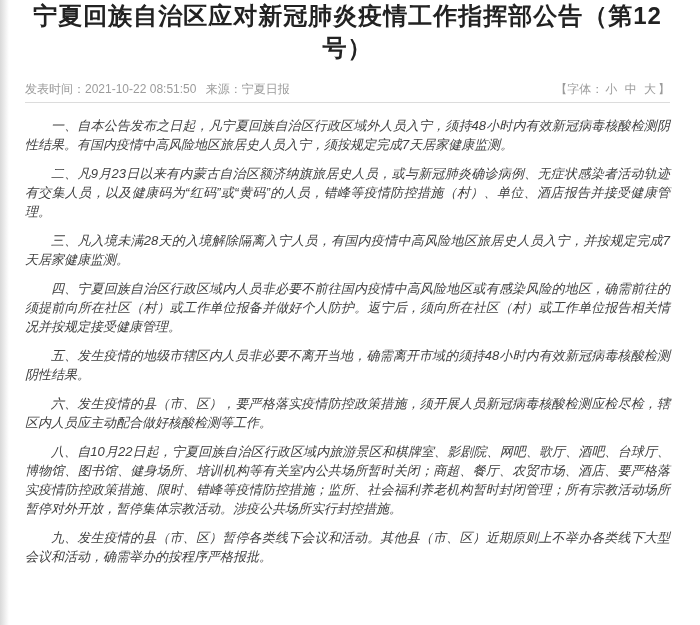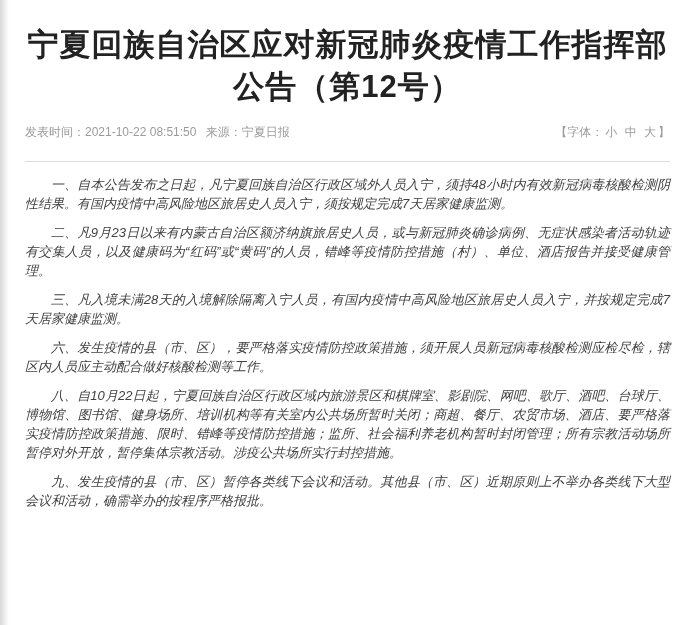--- a/index.html
+++ b/index.html
@@ -19,31 +19,30 @@
   .edge-shade{
     position:absolute;left:0;top:0;width:9px;height:625px;
     background:linear-gradient(to right,#d9d9d9,#f4f4f4 70%,#ffffff);
     z-index:2;
   }
   .page{
     width:700px;height:625px;
     padding:0 30px 0 25px;
   }
   .page-title{
-    margin-top:24px;
     text-align:center;
-    font-size:31px;
+    font-size:24px;
     font-weight:600;
     letter-spacing:1px;
     color:var(--title-color);
     line-height:1.35;
   }
   .meta-row{
     margin-top:16px;
-    padding-bottom:20px;
+    padding-bottom:4px;
     border-bottom:1px solid var(--divider-color);
     display:flex;
     justify-content:space-between;
     align-items:flex-end;
     font-size:12px;
     color:var(--meta-color);
   }
   .meta-left span{color:var(--meta-color);}
   .meta-left .val{margin-right:6px;}
   .font-control{white-space:nowrap;color:var(--meta-color);}
@@ -81,18 +80,20 @@
     </div>
     <div class="font-control">
       <span>【字体：</span><span class="font-option">小</span> <span class="font-option">中</span> <span class="font-option">大</span><span>】</span>
     </div>
   </div>
 
   <div class="article">
       <p>一、自本公告发布之日起，凡宁夏回族自治区行政区域外人员入宁，须持48小时内有效新冠病毒核酸检测阴性结果。有国内疫情中高风险地区旅居史人员入宁，须按规定完成7天居家健康监测。</p>
       <p>二、凡9月23日以来有内蒙古自治区额济纳旗旅居史人员，或与新冠肺炎确诊病例、无症状感染者活动轨迹有交集人员，以及健康码为“红码”或“黄码”的人员，错峰等疫情防控措施（村）、单位、酒店报告并接受健康管理。</p>
       <p>三、凡入境未满28天的入境解除隔离入宁人员，有国内疫情中高风险地区旅居史人员入宁，并按规定完成7天居家健康监测。</p>
+      <p>四、宁夏回族自治区行政区域内人员非必要不前往国内疫情中高风险地区或有感染风险的地区，确需前往的须提前向所在社区（村）或工作单位报备并做好个人防护。返宁后，须向所在社区（村）或工作单位报告相关情况并按规定接受健康管理。</p>
+      <p>五、发生疫情的地级市辖区内人员非必要不离开当地，确需离开市域的须持48小时内有效新冠病毒核酸检测阴性结果。</p>
       <p>六、发生疫情的县（市、区），要严格落实疫情防控政策措施，须开展人员新冠病毒核酸检测应检尽检，辖区内人员应主动配合做好核酸检测等工作。</p>
       <p>八、自10月22日起，宁夏回族自治区行政区域内旅游景区和棋牌室、影剧院、网吧、歌厅、酒吧、台球厅、博物馆、图书馆、健身场所、培训机构等有关室内公共场所暂时关闭；商超、餐厅、农贸市场、酒店、要严格落实疫情防控政策措施、限时、错峰等疫情防控措施；监所、社会福利养老机构暂时封闭管理；所有宗教活动场所暂停对外开放，暂停集体宗教活动。涉疫公共场所实行封控措施。</p>
       <p>九、发生疫情的县（市、区）暂停各类线下会议和活动。其他县（市、区）近期原则上不举办各类线下大型会议和活动，确需举办的按程序严格报批。</p>
     </div>
 
 </div>
 
 </body></html>

